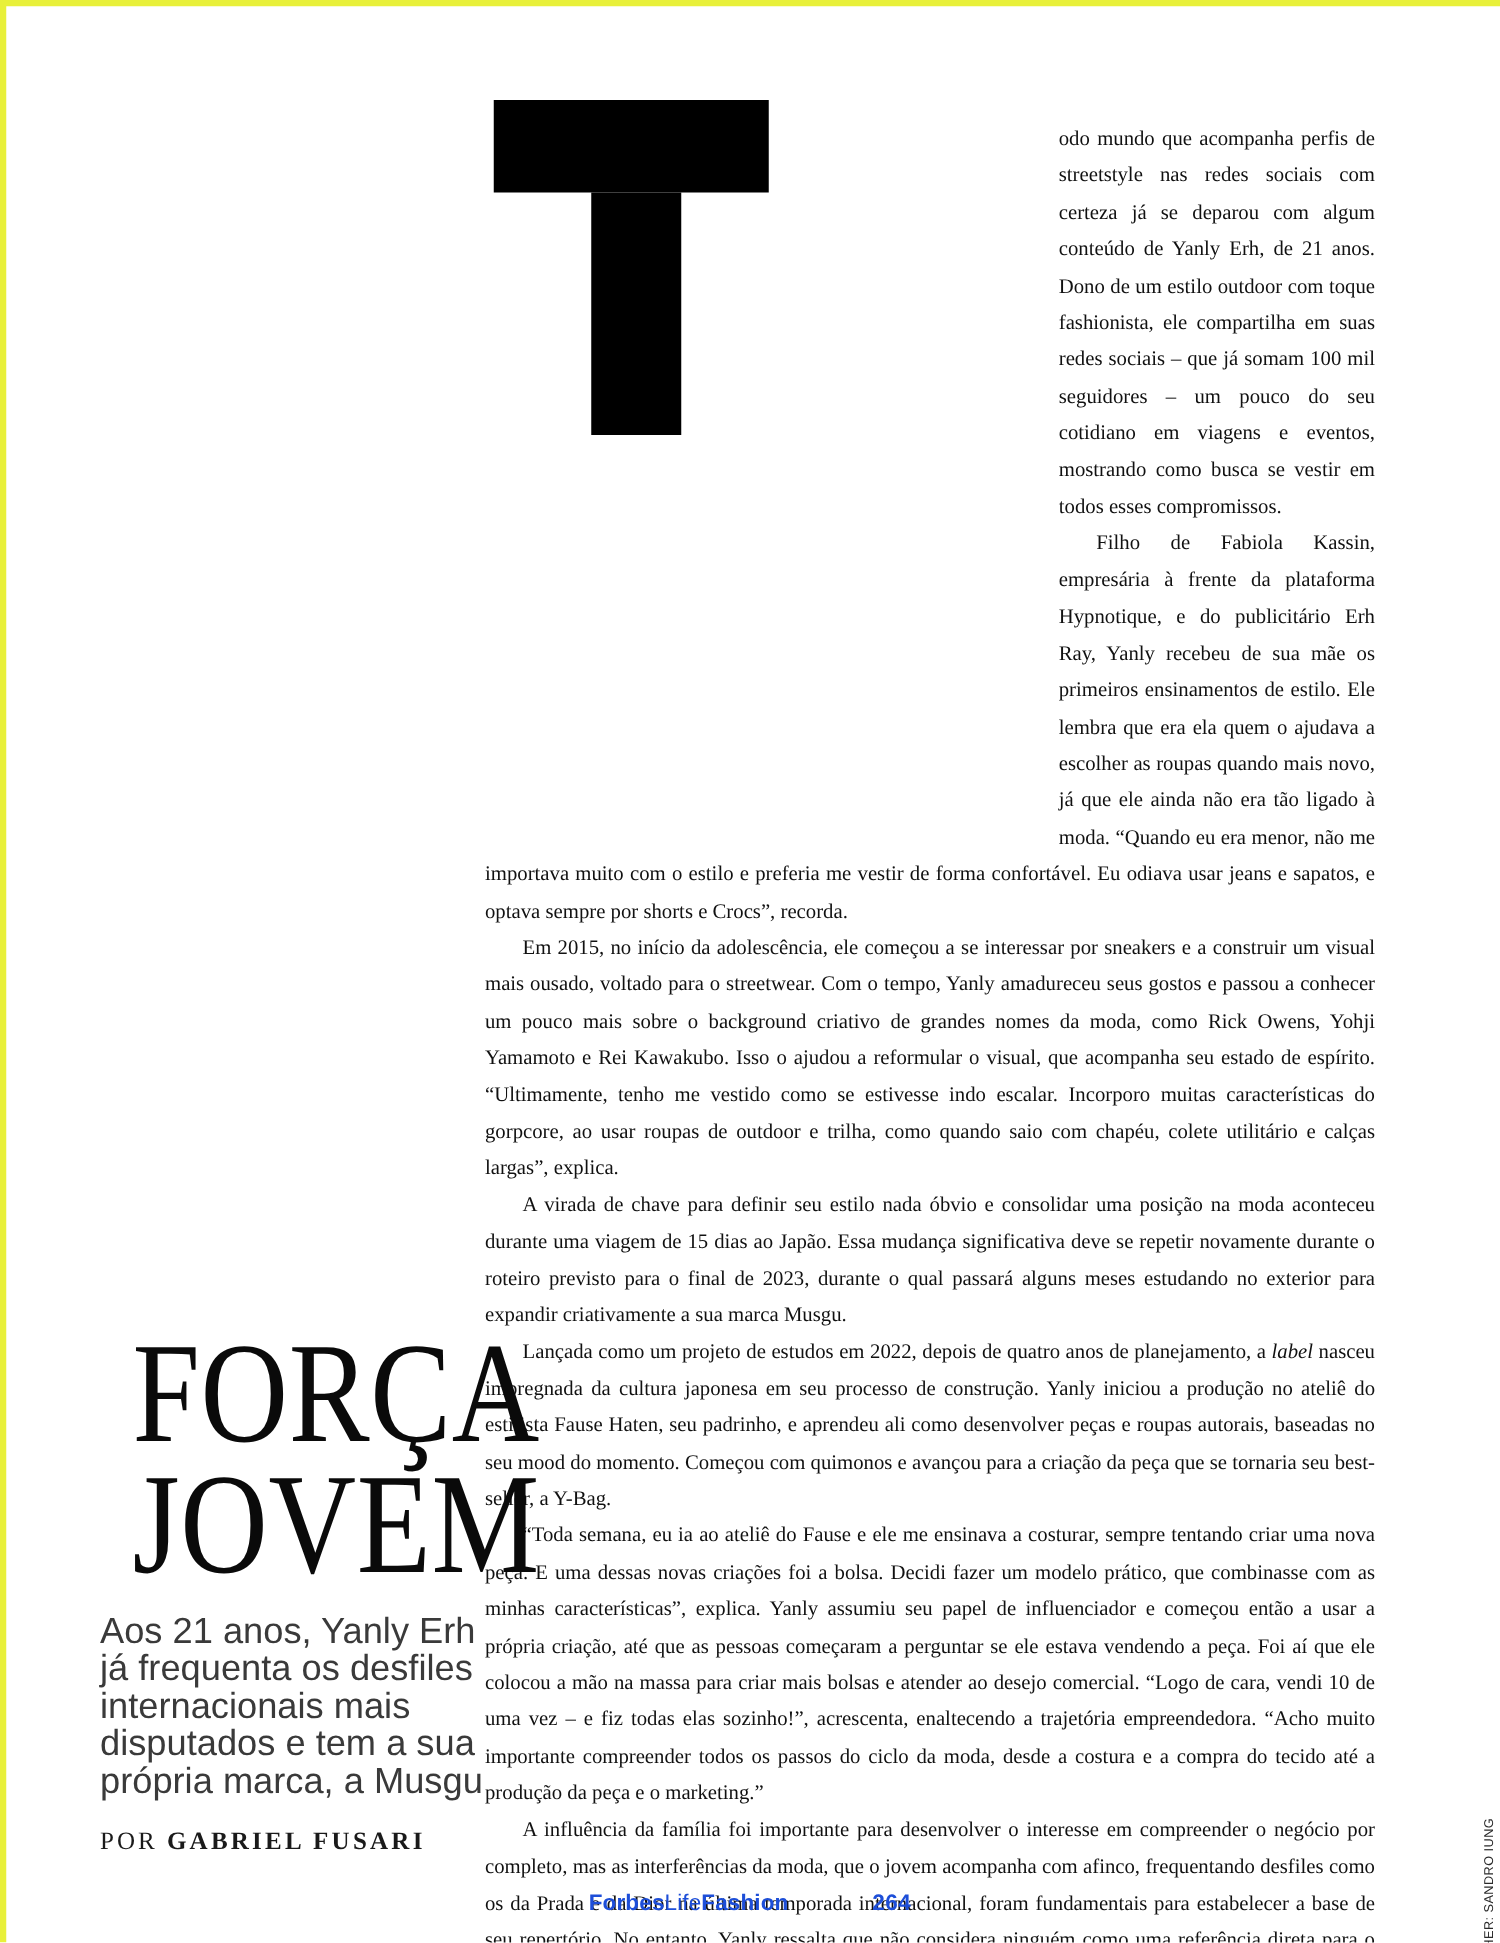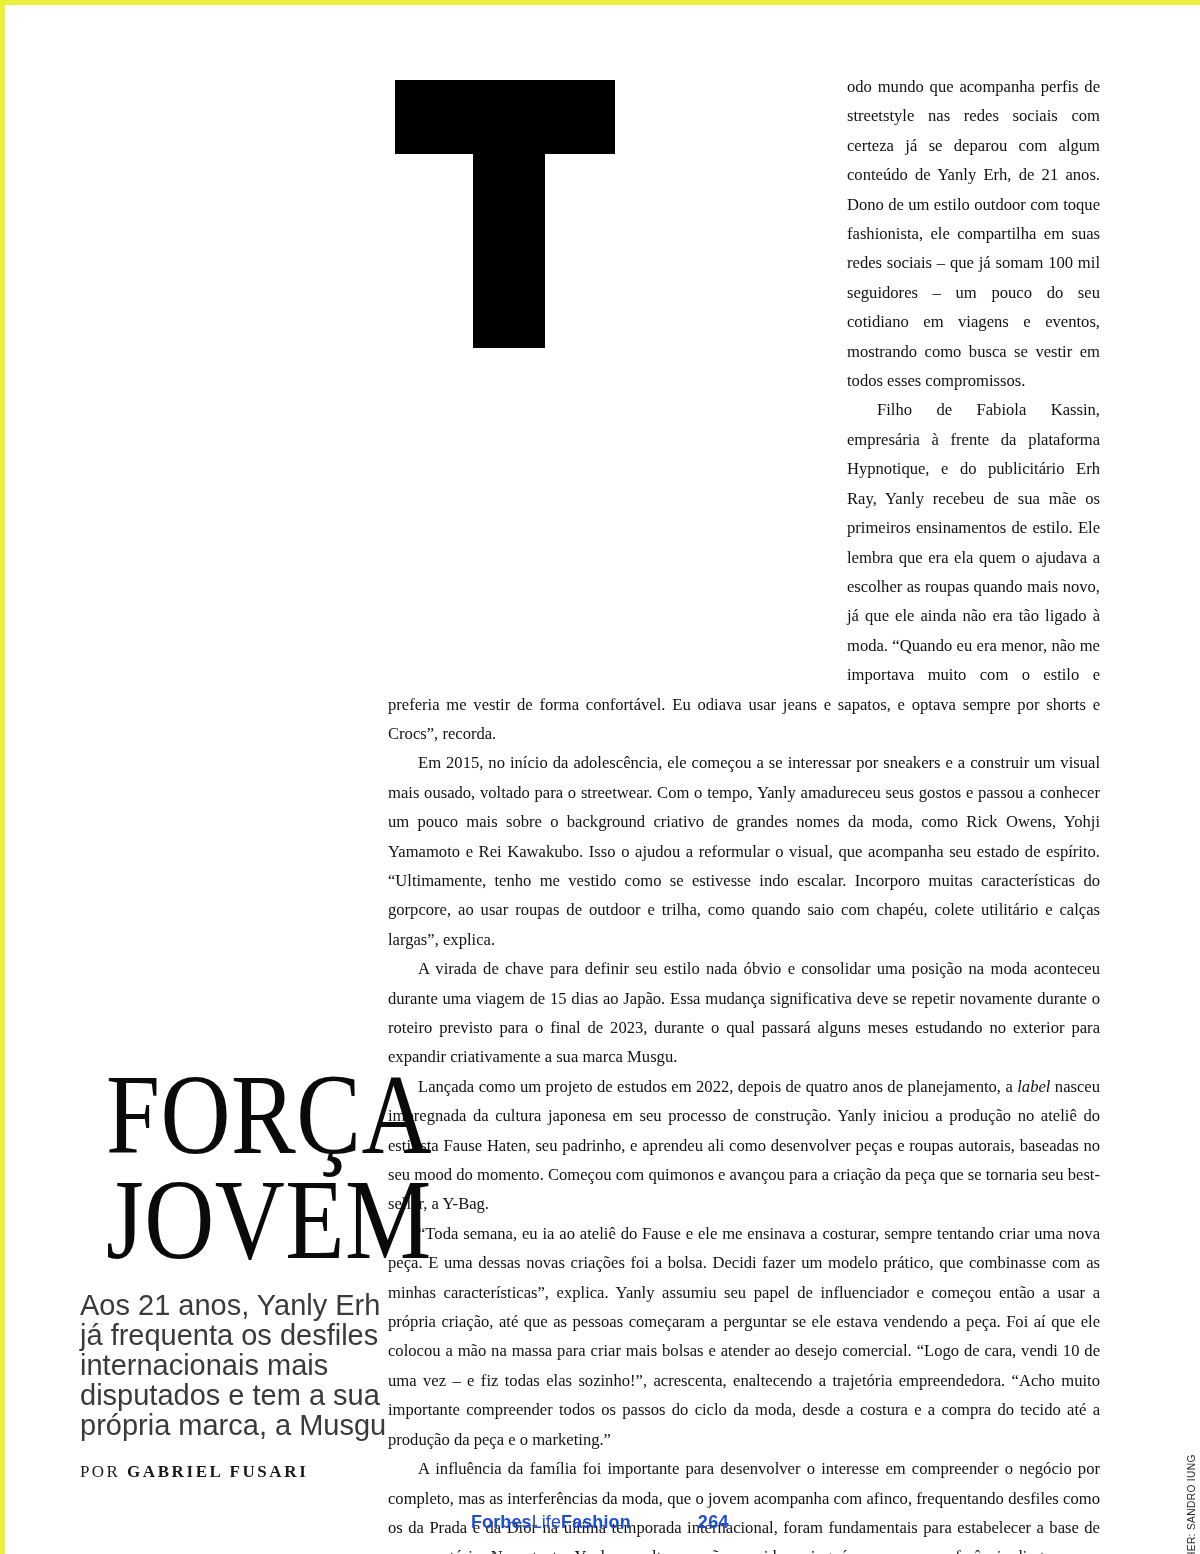--- a/index.html
+++ b/index.html
@@ -45,20 +45,21 @@
     color: #111111;
     z-index: 5;
   }
 
   .article p {
     margin: 0;
     text-indent: 30px;
   }
   .article p.no-indent {
     text-indent: 0;
+    margin-top: 24px;
   }
   .article em { font-style: italic; }
 
   
   .dropcap-float {
     float: left;
     width: 247px;
     height: 282px;
     shape-outside: inset(0);
   }
@@ -131,21 +132,21 @@
     font-weight: 400;
     z-index: 10;
   }
 
   
   .byline {
     position: absolute;
     left: 80px;
     top: 1462px;
     font-family: "Liberation Serif", serif;
-    font-size: 17px;
+    font-size: 20px;
     letter-spacing: 2.4px;
     color: #1a1a1a;
     z-index: 10;
     white-space: nowrap;
   }
   .byline .por {
     font-weight: 400;
   }
   .byline .author {
     font-weight: 700;

